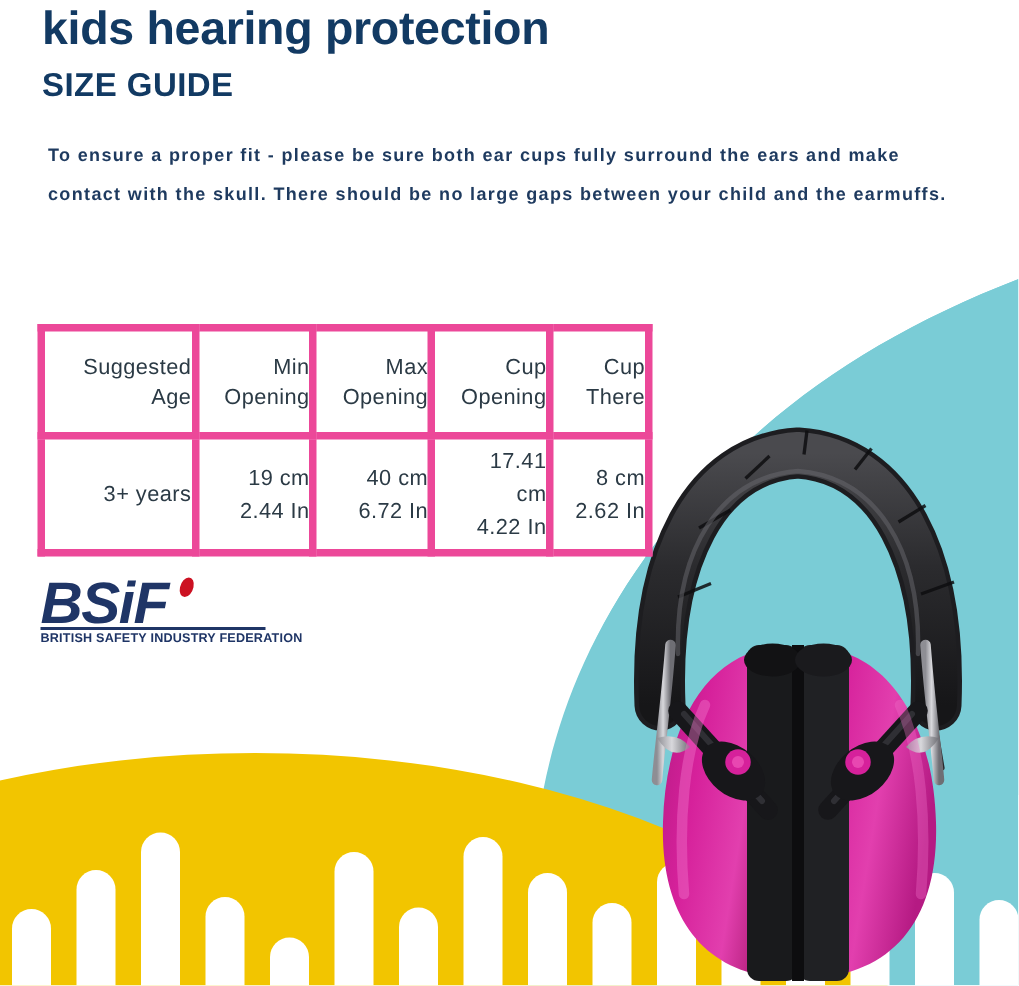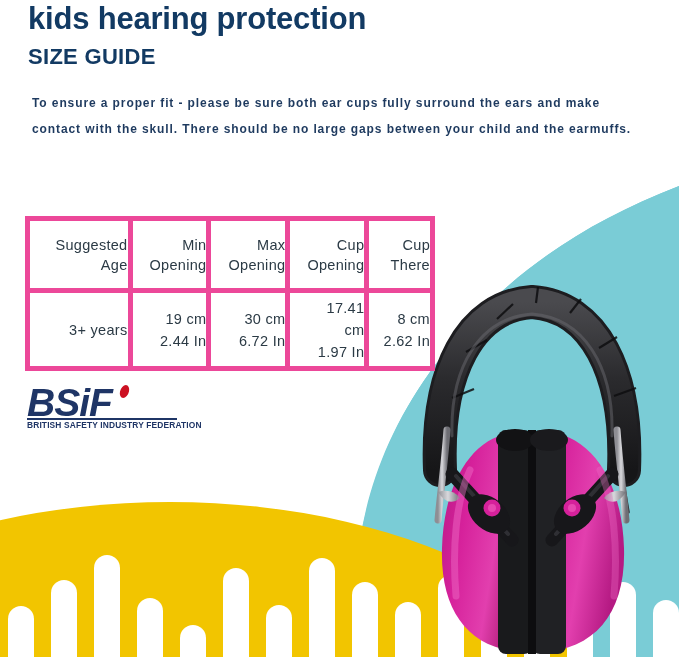--- a/index.html
+++ b/index.html
@@ -315,26 +315,26 @@
       </tr>
     </thead>
     <tbody>
       <tr>
         <td>3+ years</td>
         <td>
           <span class="val-cm">19 cm</span>
           <span class="val-in">2.44 In</span>
         </td>
         <td>
-          <span class="val-cm">30 cm</span>
+          <span class="val-cm">40 cm</span>
           <span class="val-in">6.72 In</span>
         </td>
         <td>
           <span class="val-cm">17.41 cm</span>
-          <span class="val-in">1.97 In</span>
+          <span class="val-in">4.22 In</span>
         </td>
         <td>
           <span class="val-cm">8 cm</span>
           <span class="val-in">2.62 In</span>
         </td>
       </tr>
     </tbody>
   </table>
 
   <div class="bsif-logo">

